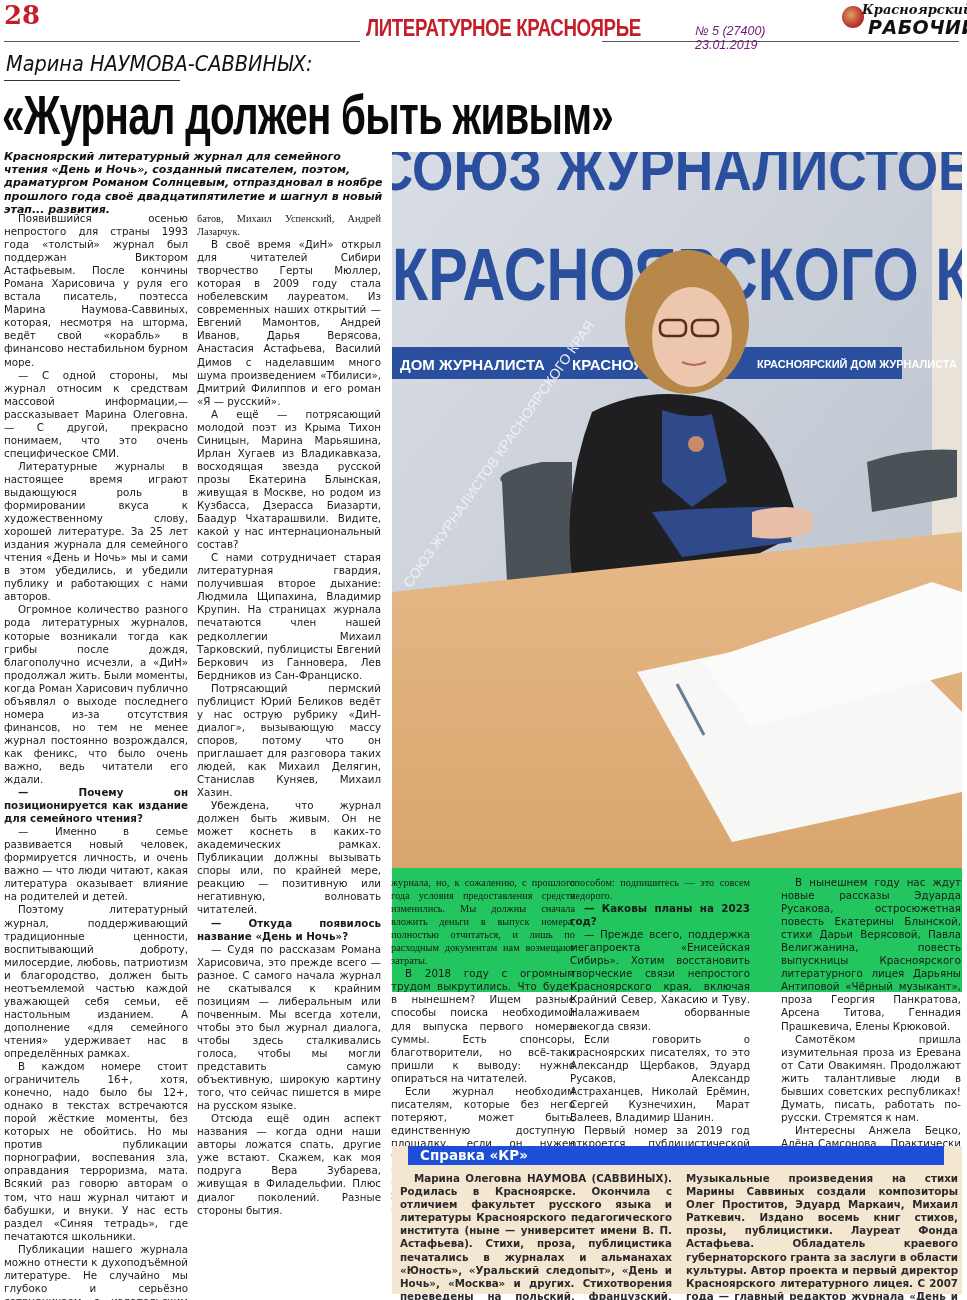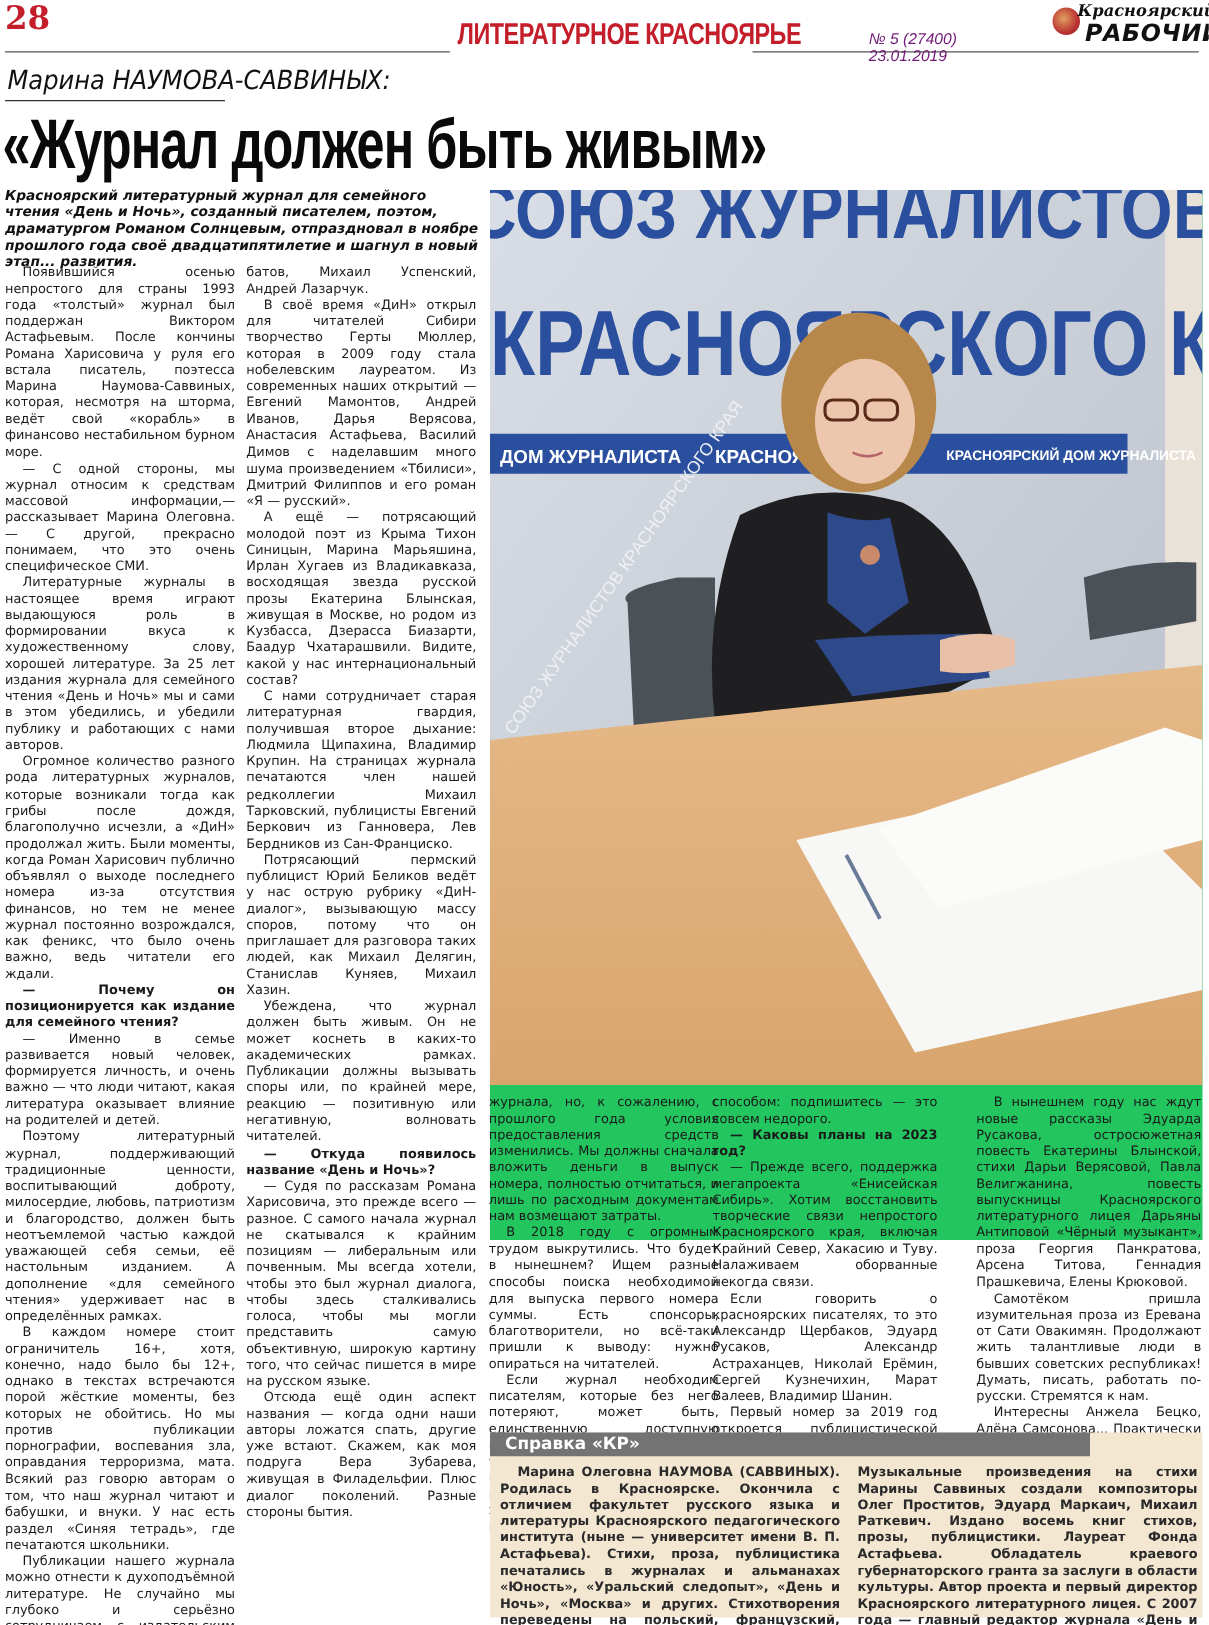--- a/index.html
+++ b/index.html
@@ -14,30 +14,30 @@
   .logo-emblem { position:absolute; left:6px; top:4px; width:22px; height:22px; border-radius:50%; background:radial-gradient(circle at 40% 40%, #e0a060, #b33 60%, #822); }
   .logo-t1 { position:absolute; left:26px; top:0px; font-family:"DejaVu Serif", serif; font-style:italic; font-weight:bold; font-size:13px; color:#111; white-space:nowrap; }
   .logo-t2 { position:absolute; left:32px; top:14px; font-family:"DejaVu Sans", sans-serif; font-style:italic; font-weight:bold; font-size:19px; color:#111; letter-spacing:0.5px; white-space:nowrap; }
   .byline { position:absolute; left:6px; top:52px; font-family:"DejaVu Sans", sans-serif; font-style:italic; font-size:21px; color:#111; transform:scaleX(0.92); transform-origin:left top; white-space:nowrap; }
   .byline-rule { position:absolute; left:4px; top:80px; width:174px; height:1px; background:#333; }
   .headline { position:absolute; left:2px; top:82px; font-family:"Liberation Sans", sans-serif; font-weight:bold; font-size:56px; color:#0a0a0a; transform:scaleX(0.72); transform-origin:left top; white-space:nowrap; letter-spacing:-1px; }
   .lead { position:absolute; left:4px; top:150px; width:382px; font-family:"DejaVu Sans", sans-serif; font-style:italic; font-weight:bold; font-size:11px; line-height:13.2px; color:#111; }
   .col { position:absolute; font-family:"DejaVu Sans", sans-serif; font-size:10.3px; line-height:13.05px; color:#1a1a1a; text-align:justify; }
   .col p { margin:0; text-indent:14px; }
   .col p.q { font-weight:bold; }
-  .col p.cont { text-indent:0; }
+  .col p.cont { text-indent:0;font-family:Liberation Serif, serif; }
   .col p.sig { text-align:right; font-style:italic; font-weight:bold; font-size:10.8px; text-indent:0; }
   .c1 { left:4px; top:212px; width:184px; }
   .c2 { left:197px; top:212px; width:184px; }
   .c3 { left:391px; top:876px; width:184px; }
   .c4 { left:570px; top:876px; width:180px; }
   .c5 { left:781px; top:876px; width:180px; }
   .photo { position:absolute; left:392px; top:152px; width:570px; height:840px; overflow:hidden; background:#22c55e; }
   .callout { position:absolute; left:392px; top:1146px; width:570px; height:148px; background:#f4e7d2; }
-  .callout-bar { position:absolute; left:0; top:0; width:480px; height:19px; background:#737373; }
+  .callout-bar { position:absolute; left:16px; top:0; width:536px; height:19px; background:#1d4ed8; }
   .callout-title { position:absolute; left:12px; top:1px; font-family:"DejaVu Sans", sans-serif; font-weight:bold; font-size:13.5px; color:#fff; }
   .callout-col { position:absolute; top:26px; width:272px; font-family:"DejaVu Sans", sans-serif; font-weight:bold; font-size:10.3px; line-height:13.1px; color:#2a2a2a; text-align:justify; }
   .callout-col p { margin:0; text-indent:14px; }
   .cc1 { left:8px; }
   .cc2 { left:294px; }
   .cc2 p { text-indent:0; }
 </style>
 </head>
 <body>
 

